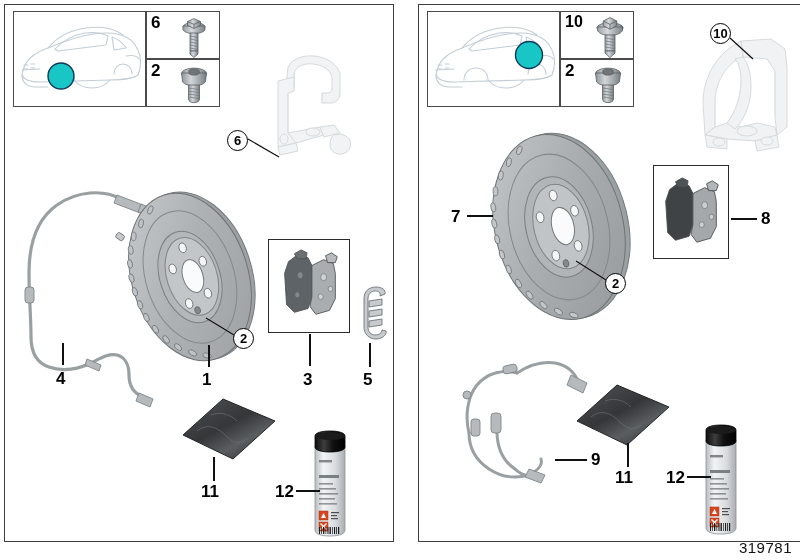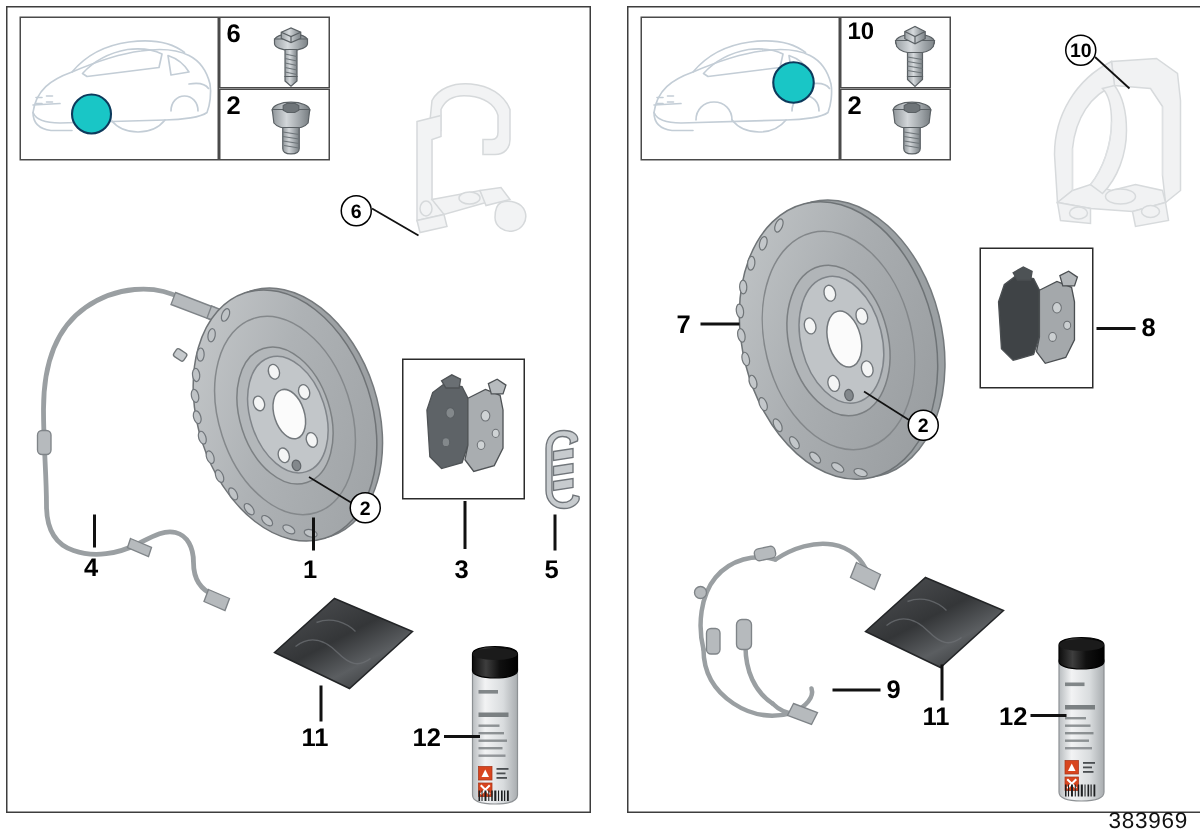--- a/index.html
+++ b/index.html
@@ -605,15 +605,15 @@
             <rect x="26" y="99" width="1.1" height="8"></rect>
           <rect x="28" y="99" width="0.8" height="8"></rect>
             <rect x="30" y="99" width="1.2" height="8"></rect>
         </g>
       </svg>
     </div>
     <div class="lead h" style="left:268px;top:471px;width:24px;"></div>
     <span class="lab" style="left:247px;top:464px;">12</span>
   </div>
 
-  <span class="refno">383969</span>
+  <span class="refno">319781</span>
 
 </div>
 
 </body></html>

